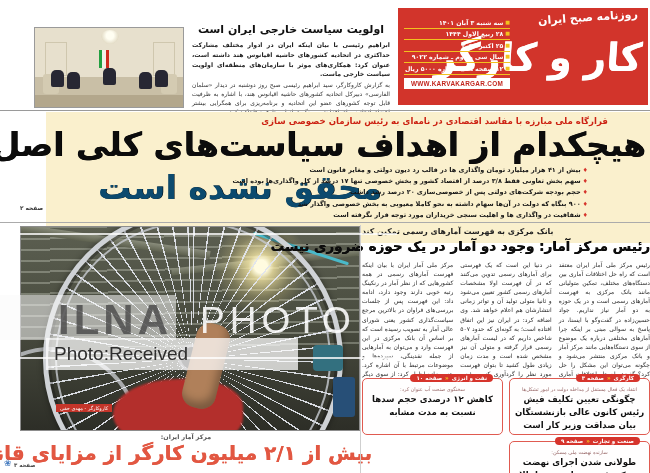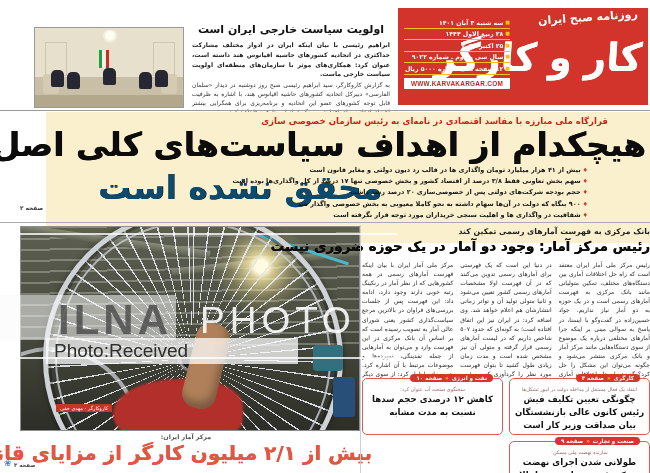--- a/index.html
+++ b/index.html
@@ -104,37 +104,37 @@
   .part-blue { position:absolute; left:292px; top:118px; width:30px; height:26px; background:#33707f; border-radius:4px; }
   .part-navy { position:absolute; left:312px; top:150px; width:22px; height:40px; background:#274f77; border-radius:3px; }
   .cable { position:absolute; left:230px; top:20px; width:100px; height:3px; background:#49b9c9; transform:rotate(18deg); border-radius:2px; }
 
   .wm-line { position:absolute; left:0; width:397px; height:2px; background:rgba(255,255,255,.78); z-index:5; }
   #wm-band { position:absolute; left:0; top:295px; width:176px; height:45px; background:rgba(250,250,250,.55); z-index:5; }
   #wm-ilna { position:absolute; left:58px; top:296px; font-size:42px; font-weight:bold; letter-spacing:4px;
     color:rgba(75,75,75,.82); z-index:6; }
   #wm-photo { position:absolute; left:200px; top:300px; font-size:37px; letter-spacing:5px;
     color:rgba(255,255,255,.88); z-index:6; }
-  #rcv-band { position:absolute; left:46px; top:338px; width:252px; height:26px; background:rgba(255,255,255,.74); z-index:6;
+  #rcv-band { position:absolute; left:46px; top:338px; width:252px; height:32px; background:rgba(255,255,255,.74); z-index:6;
     display:flex; align-items:center; }
   #rcv-band span { font-size:19px; color:#2e2e2e; padding-left:8px; }
   #photo-credit { position:absolute; left:56px; top:404px; background:#c5352a; color:#fff; font-size:5px;
     padding:1px 4px; z-index:6; direction:rtl; }
 
   
   #caption { position:absolute; left:0; top:433px; width:372px; text-align:center; direction:rtl; }
   #caption .kick { font-size:6.3px; color:#555; font-weight:bold; }
   #caption .head { margin-top:1px; font-size:20px; font-weight:bold; color:#e25742; white-space:nowrap; text-shadow:.3px 0 0 #e25742; }
   #caption-page { position:absolute; left:14px; top:462px; font-size:5.4px; color:#444; font-weight:bold; }
   #flower { position:absolute; left:4px; top:458px; font-size:9px; color:#4a7fc1; }
 
   
   #stats { position:absolute; left:362px; top:225px; width:288px; height:248px; border-right:0; }
   #stats .rule { position:absolute; left:-2px; top:0; width:1px; height:248px; background:#cfcfcf; }
-  #stats .kicker { text-align:right; font-size:7.8px; font-weight:bold; color:#222; direction:rtl; margin-top:2px; }
+  #stats .kicker { text-align:left; font-size:7.8px; font-weight:bold; color:#222; direction:rtl; margin-top:2px; }
   #stats .headline {
     text-align:center; font-size:13.5px; font-weight:bold; color:#0d0d0d; direction:rtl;
     margin-top:2px; line-height:1.25; white-space:nowrap; letter-spacing:-.4px; text-shadow:.3px 0 0 #000;padding-left:24px;
   }
   #stats-body {
     margin-top:5px; height:122px; direction:rtl; column-count:3; column-gap:7px;
     font-size:6px; line-height:1.52; text-align:justify; color:#2a2a2a; overflow:hidden;
   }
 
   

